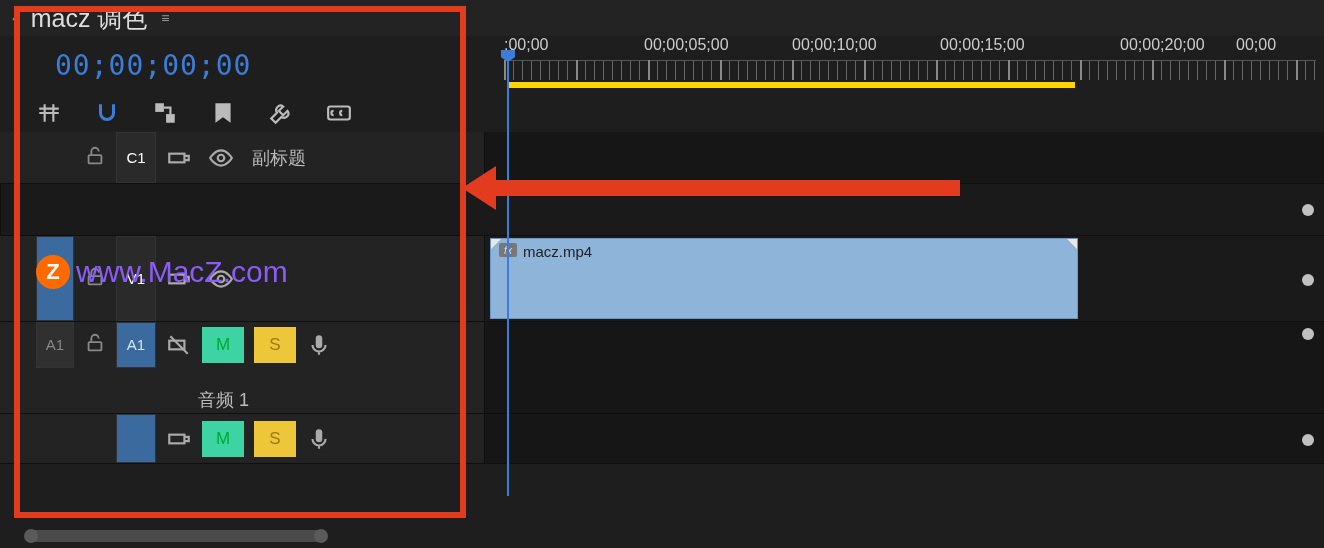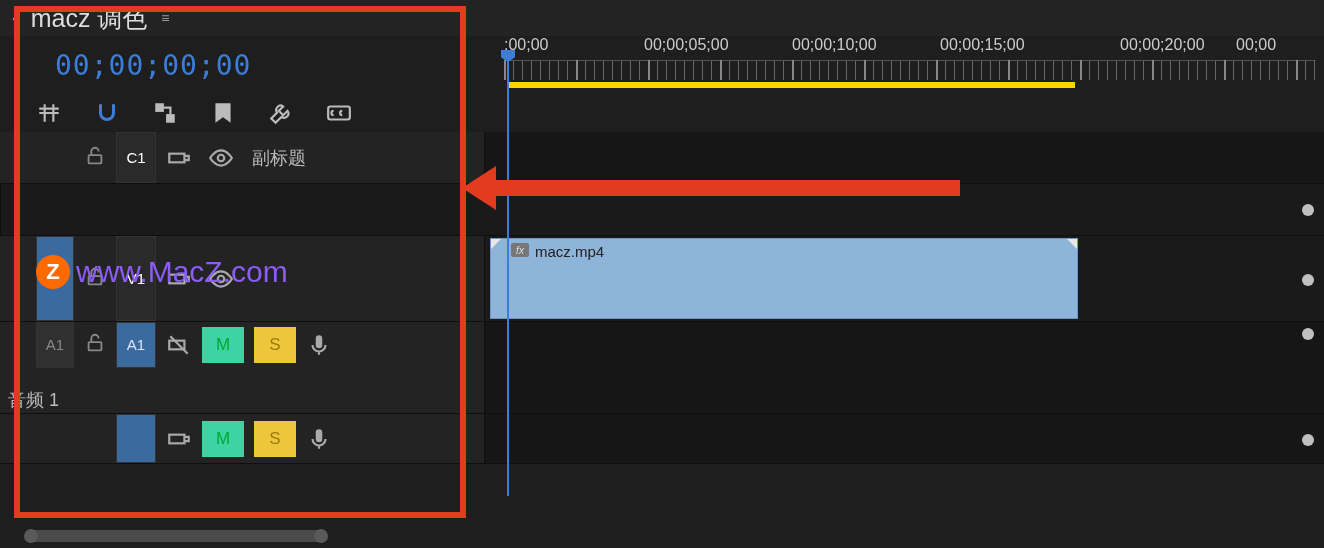--- a/index.html
+++ b/index.html
@@ -203,21 +203,21 @@
 .video-clip {
   position: absolute;
   left: 5px;
   top: 2px;
   bottom: 2px;
   width: 588px;
   background: #8fb4da;
   border: 1px solid #6a98c9;
   display: flex;
   align-items: flex-start;
-  padding: 4px 20px;
+  padding: 4px 8px;
   gap: 6px;
 }
 .clip-corner-tl, .clip-corner-tr {
   position: absolute;
   top: 0;
   width: 0; height: 0;
   border-top: 10px solid #e8e8e8;
 }
 .clip-corner-tl { left: 0; border-right: 10px solid transparent; }
 .clip-corner-tr { right: 0; border-left: 10px solid transparent; }
@@ -468,21 +468,21 @@
               </span>
             <span class="ms-btn m">M</span>
             <span class="ms-btn s">S</span>
             <span class="ctl">
                 <svg viewBox="0 0 24 24" fill="currentColor">
                   <rect x="9" y="3" width="6" height="12" rx="3"></rect>
                   <path d="M6 12a6 6 0 0 0 12 0M12 18v3" stroke="currentColor" fill="none" stroke-width="2"></path>
                 </svg>
               </span>
           </div>
-          <div style="display:flex;align-items:center;height:50%;width:100%;">
+          <div style="display:flex;align-items:center;height:50%;width:100%;padding-left:190px">
             <span class="track-name">音频 1</span>
           </div>
         </div>
         <div class="track-content darker">
           <span class="keyframe-dot" style="top:6px"></span>
         </div>
       </div>
 
       <div class="track" style="height:50px">
         <div class="track-header" style="padding-left:0">

